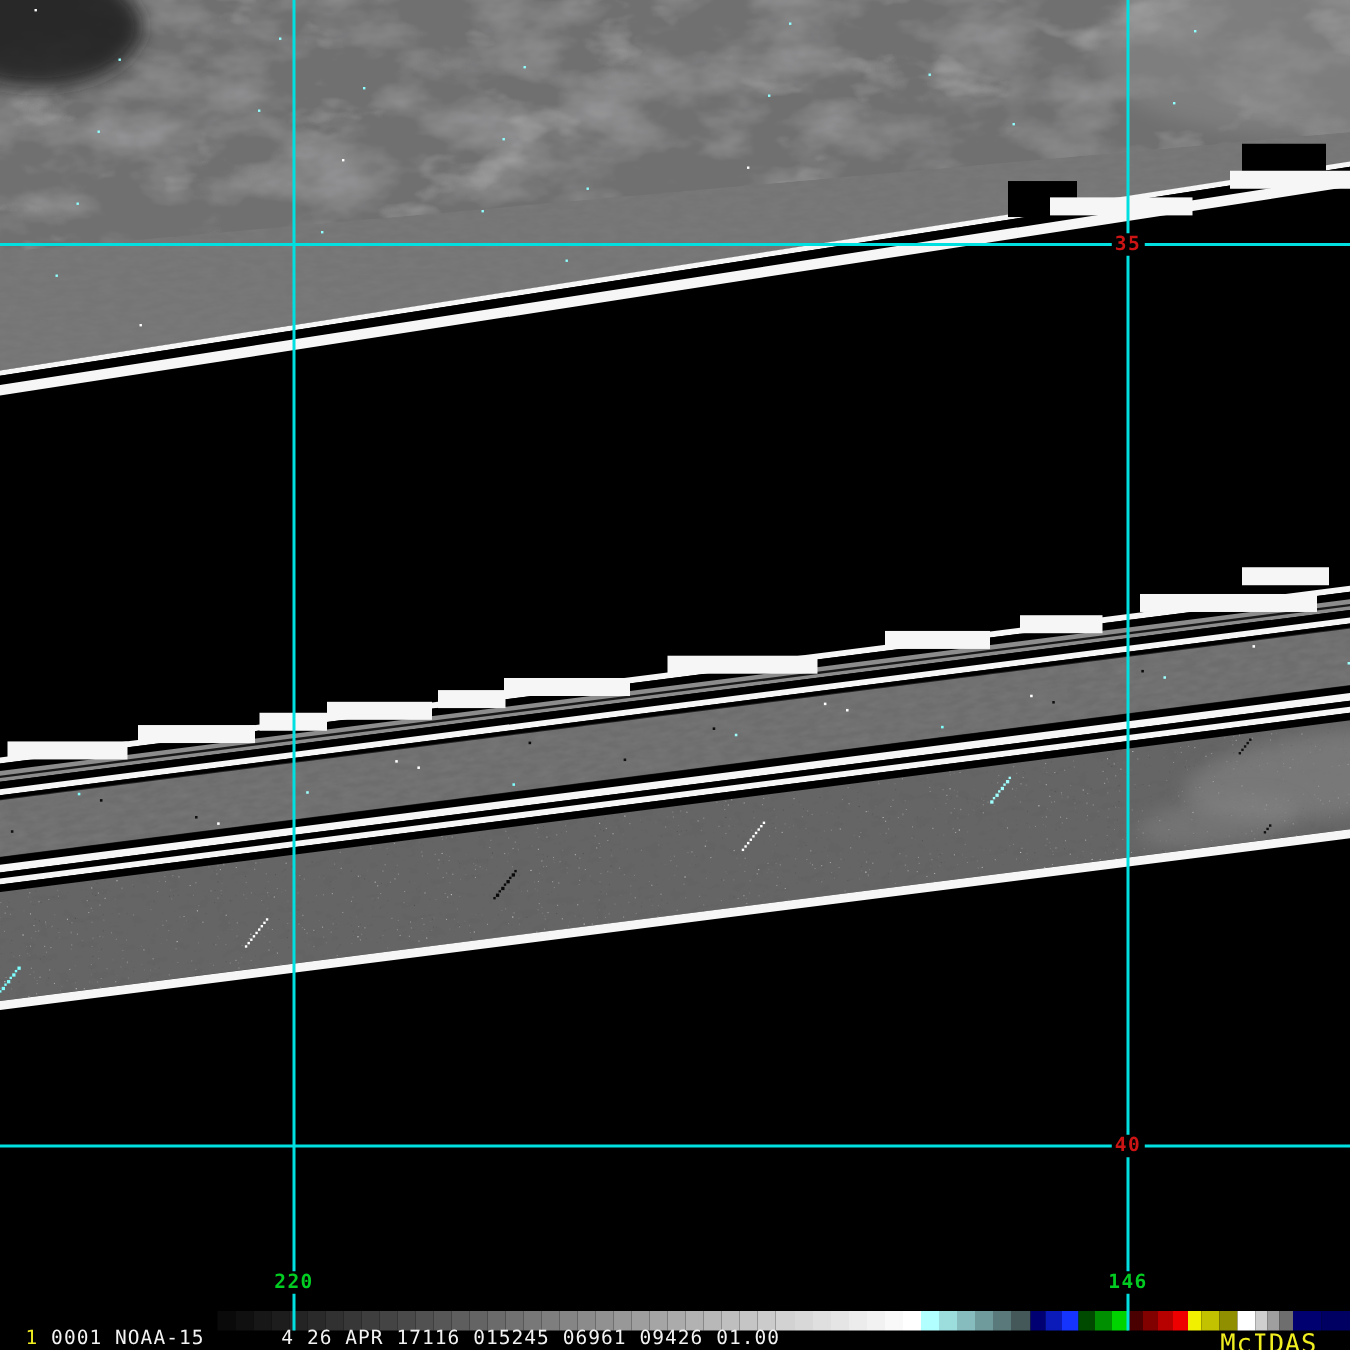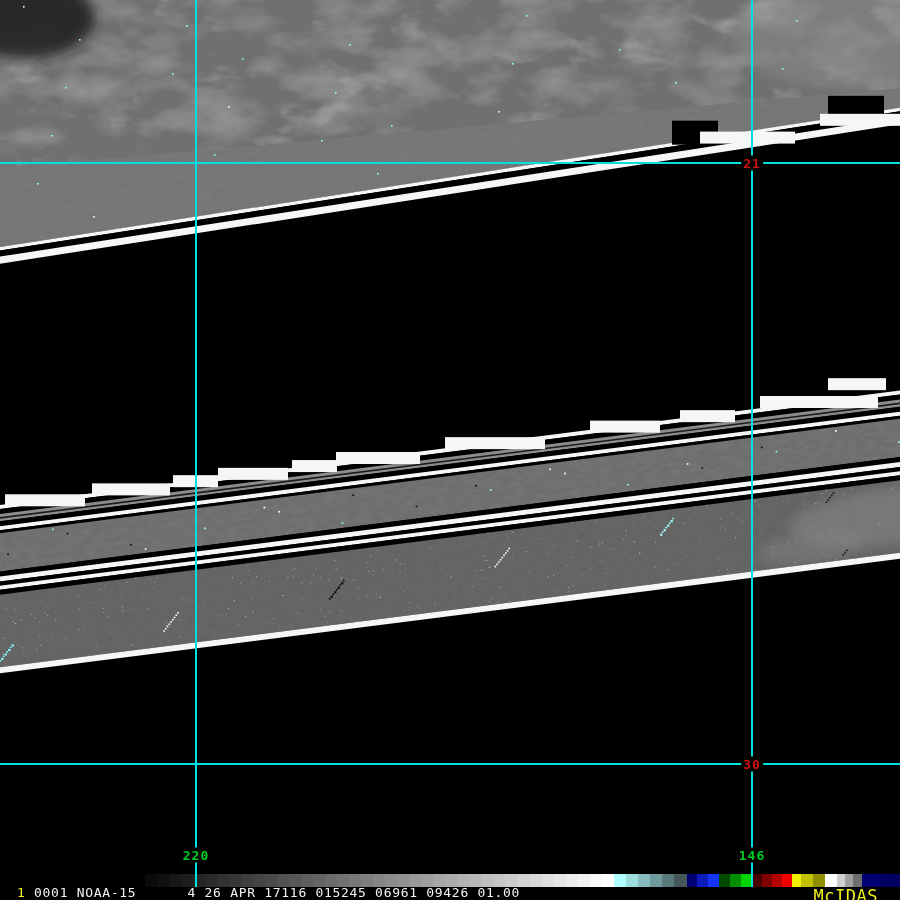--- a/index.html
+++ b/index.html
@@ -304,17 +304,17 @@
     <div id="status-text" style="color: rgb(242, 242, 242);"><span id="frame-num" style="color: rgb(240, 238, 32);">1</span><span> 0001 NOAA-15      4 26 APR 17116 015245 06961 09426 01.00</span></div>
     <div id="brand" style="color: rgb(240, 238, 32);">McIDAS</div>
   </div>
 
   <div id="overlay">
       <div class="vline" style="left: 195px; height: 887px; background: rgb(0, 224, 224);"></div>
       <div class="geo-label" style="left: 196px; top: 855px; color: rgb(0, 204, 34); background: rgb(0, 0, 0);">220</div>
       <div class="vline" style="left: 751px; height: 887px; background: rgb(0, 224, 224);"></div>
       <div class="geo-label" style="left: 752px; top: 855px; color: rgb(0, 204, 34); background: rgb(0, 0, 0);">146</div>
       <div class="hline" style="top: 162px; background: rgb(0, 224, 224);"></div>
-      <div class="geo-label" style="left: 752px; top: 163px; color: rgb(204, 20, 20); background: rgb(0, 0, 0);">21</div>
+      <div class="geo-label" style="left: 752px; top: 163px; color: rgb(204, 20, 20); background: rgb(0, 0, 0);">35</div>
       <div class="hline" style="top: 763px; background: rgb(0, 224, 224);"></div>
-      <div class="geo-label" style="left: 752px; top: 764px; color: rgb(204, 20, 20); background: rgb(0, 0, 0);">30</div>
+      <div class="geo-label" style="left: 752px; top: 764px; color: rgb(204, 20, 20); background: rgb(0, 0, 0);">40</div>
     </div>
 </div>
 
 </body></html>

